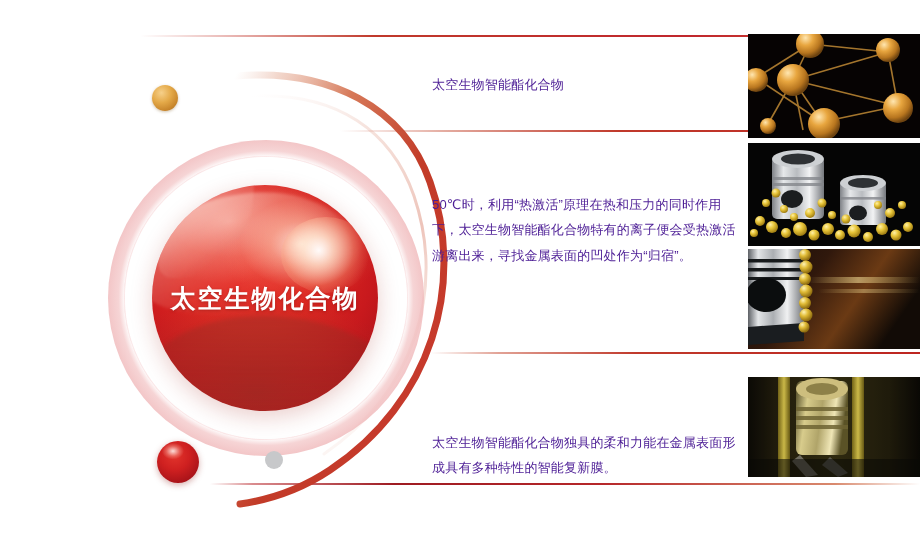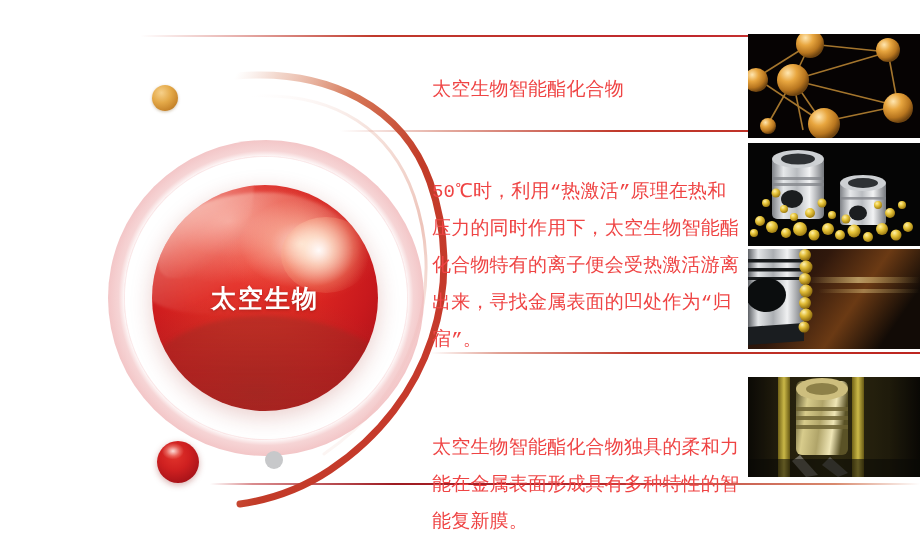--- a/index.html
+++ b/index.html
@@ -131,29 +131,28 @@
     box-shadow:0 2px 6px rgba(140,25,20,.35);
   }
   .dot-gray{
     left:265px;top:451px;width:18px;height:18px;
     background:#c7c8ca;
   }
 
   
   .col{position:absolute;left:432px;width:310px;color:#3a3a3a;}
   .para{
-    font-size:19px;
+    font-size:13px;
     line-height:1.95;
     letter-spacing:.2px;
-    color:#ef4444;
+    color:#4c1d95;
     margin:0;
-    font-family:Liberation Mono, monospace;
   }
   .block-1{top:72px;}
-  .block-2{top:174px;}
+  .block-2{top:192px;}
   .block-3{top:392px;margin-top:38px;}
 
   
   .photo{
     position:absolute;left:748px;width:172px;
     background:#000;overflow:hidden;
   }
   .p1{top:34px;height:104px;}
   .p2{top:143px;height:103px;}
   .p3{top:249px;height:100px;}
@@ -194,20 +193,21 @@
   <div class="halo halo-outer"></div>
   <div class="halo halo-inner"></div>
 
   <div class="ball">
     <div class="ball-sheen"></div>
     <div class="ball-slice"></div>
     <div class="ball-lowlight"></div>
     <div class="ball-hotspot"></div>
     <div class="ball-text">
       <span>太空生物</span>
+      <span>化合物</span>
     </div>
   </div>
 
   <div class="dot dot-gold"></div>
   <div class="dot dot-red"></div>
   <div class="dot dot-gray"></div>
 
   <div class="col block-1">
     <p class="para">太空生物智能酯化合物</p>
   </div>

